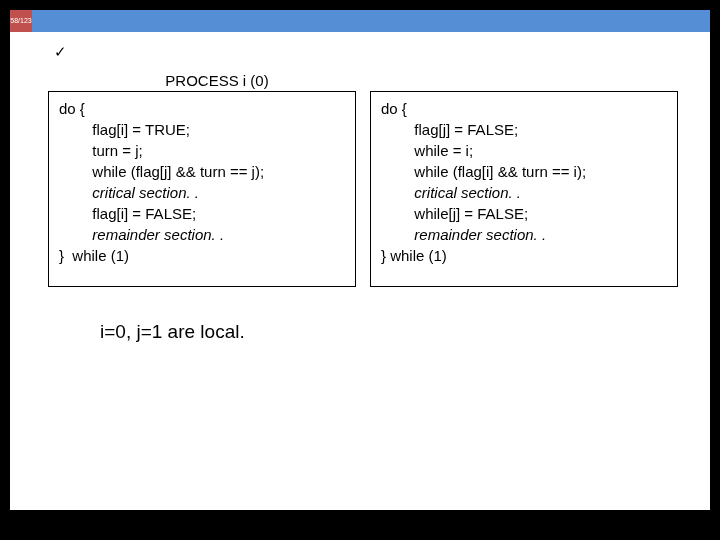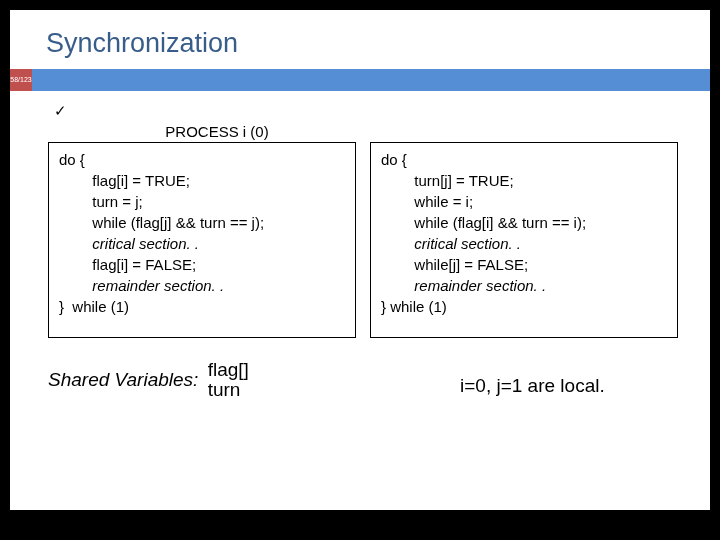--- a/index.html
+++ b/index.html
@@ -56,21 +56,21 @@
     margin-left: 12px;
   }
   .check {
     font-family: "Segoe UI Symbol", sans-serif;
     font-size: 15px;
     line-height: 1.3;
   }
   .headers {
     display: flex;
     font-size: 15px;
-    margin-top: 2px;
+    margin-top: 10px;
   }
   .headers > div { text-align: center; }
   .hi { width: 310px; padding-left: 40px; }
   .hj { width: 310px; padding-left: 40px; }
   .codes {
     display: flex;
     gap: 14px;
     margin-top: 2px;
     padding-left: 6px;
   }
@@ -109,21 +109,20 @@
   .local {
     font-size: 19px;
     padding-left: 58px;
     margin-top: 12px;
   }
 </style>
 </head>
 <body>
 
 <div class="slide">
-  <div class="title">Synchronization</div>
 
   <div class="bar">
     <div class="pgbox">58/123</div>
   </div>
 
   <div class="content">
 
     <div class="bullet">
       <span class="check">✓</span>
     </div>
@@ -135,34 +134,27 @@
     <div class="codes">
       <div class="codebox"><span>do {</span>
 <span>        flag[i] = TRUE;</span>
 <span>        turn = j;</span>
 <span>        while (flag[j] &amp;&amp; turn == j);</span>
 <span class="ci">        critical section. .</span>
 <span>        flag[i] = FALSE;</span>
 <span class="ci">        remainder section. .</span>
 <span>}  while (1)</span></div>
       <div class="codebox"><span>do {</span>
-<span>        turn[j] = TRUE;</span>
+<span>        flag[j] = FALSE;</span>
 <span>        while = i;</span>
 <span>        while (flag[i] &amp;&amp; turn == i);</span>
 <span class="ci">        critical section. .</span>
 <span>        while[j] = FALSE;</span>
 <span class="ci">        remainder section. .</span>
 <span>} while (1)</span></div>
     </div>
 
     <div class="footer">
-      <div class="shared">
-        <span>Shared Variables:</span>
-        <span class="vars">
-          <span>flag[]</span>
-          <span>turn</span>
-        </span>
-      </div>
       <div class="local">i=0, j=1 are local.</div>
     </div>
 
   </div>
 </div>
 
 </body></html>

